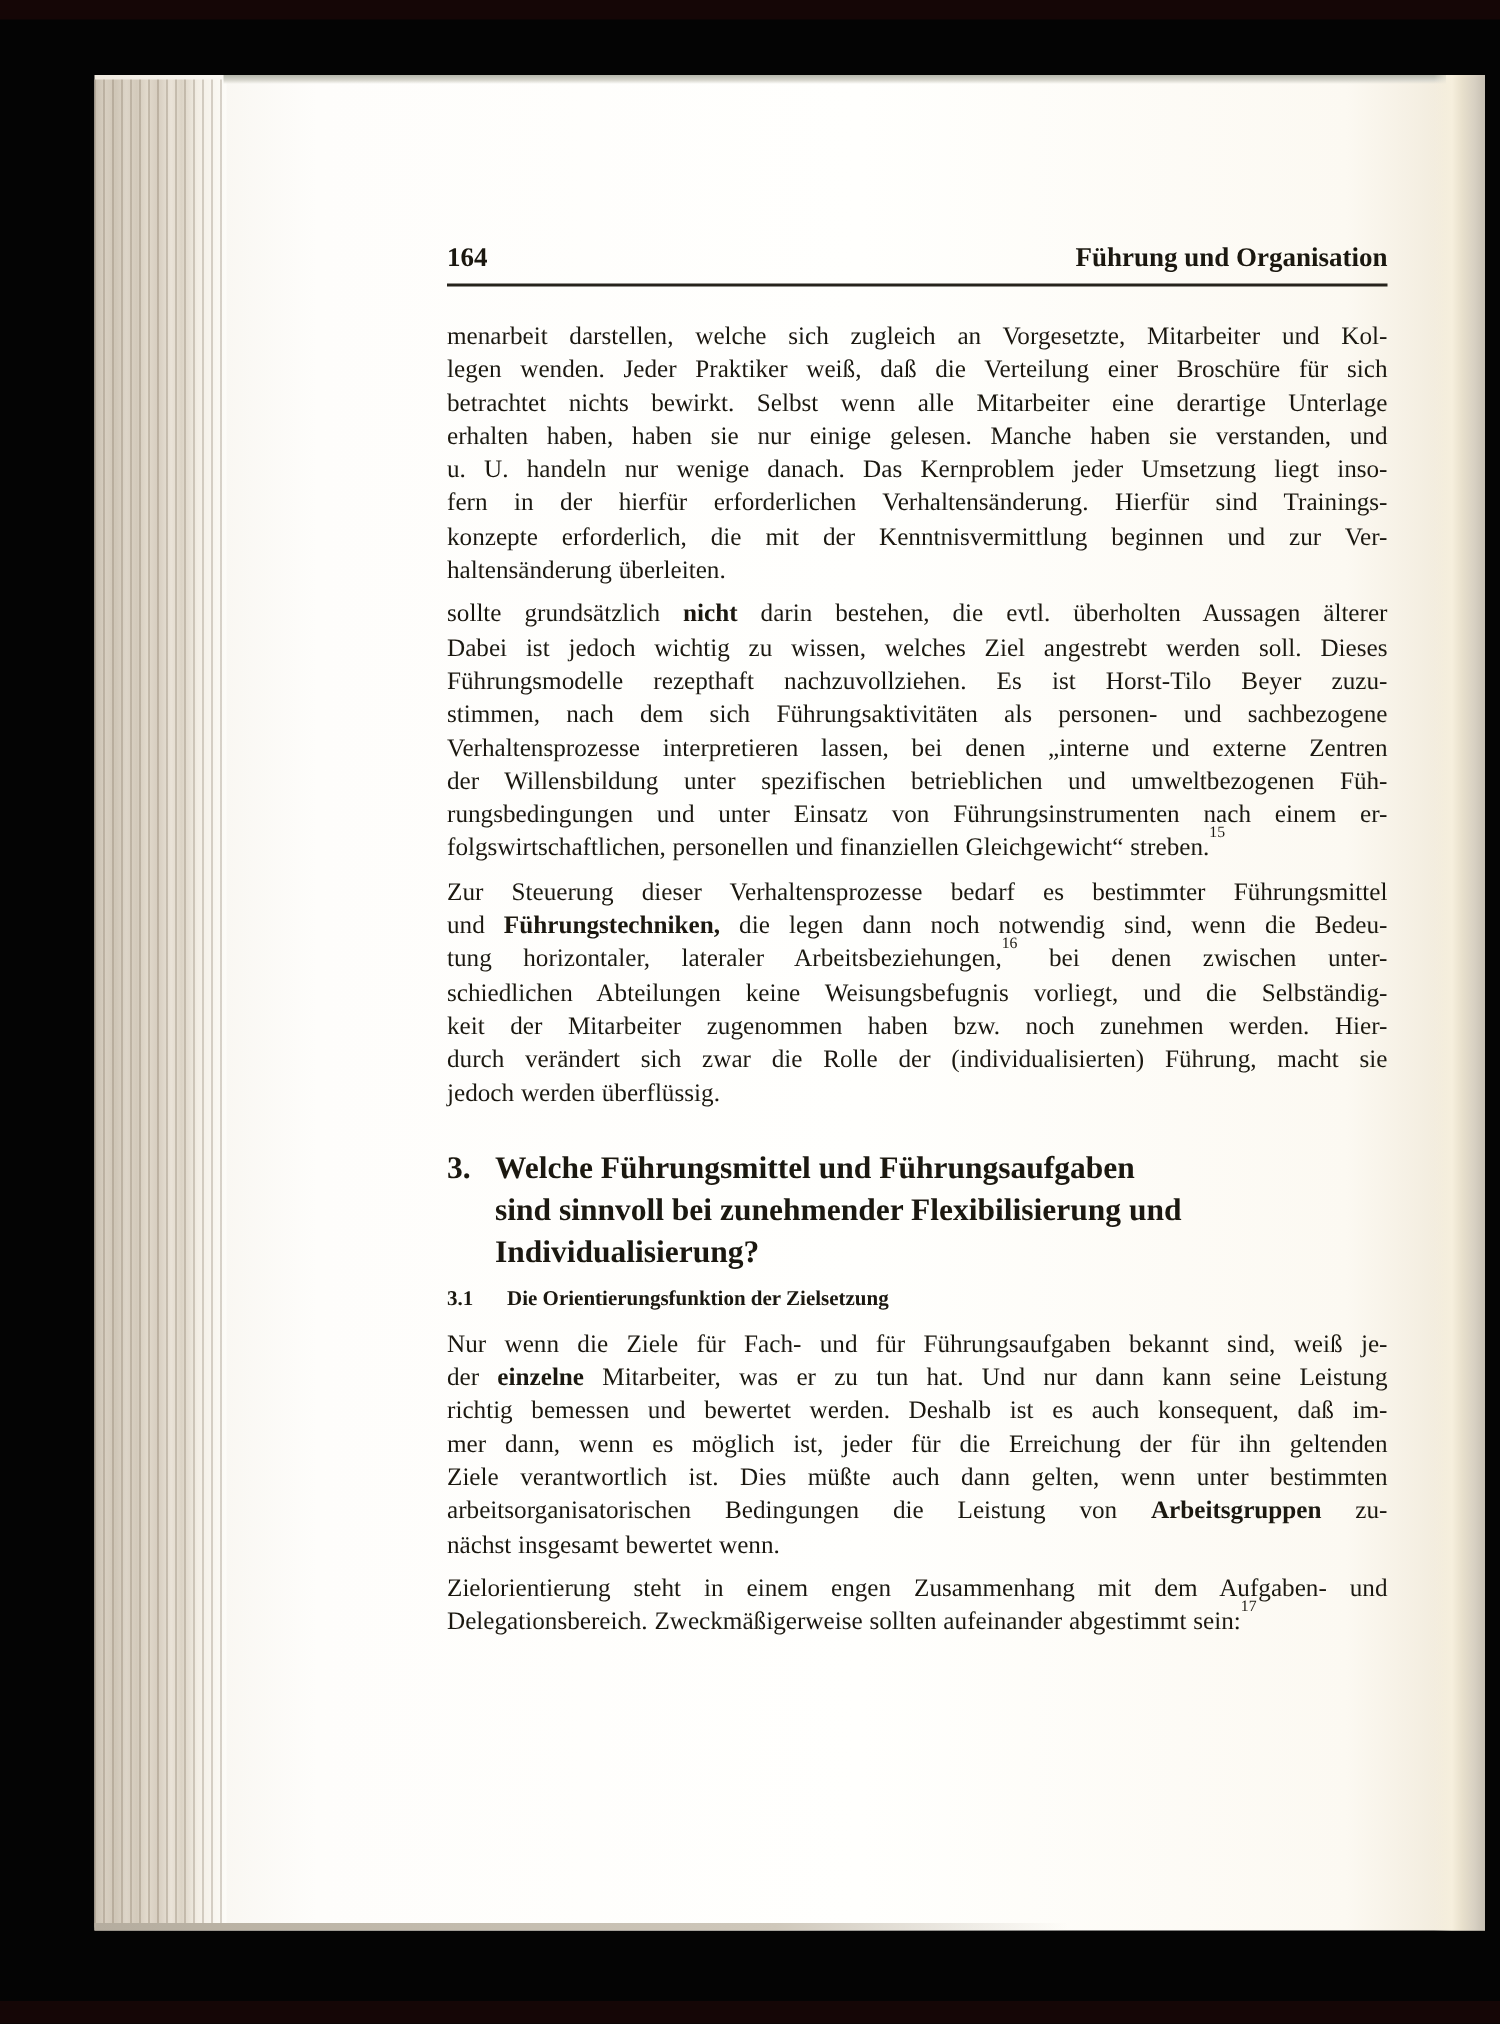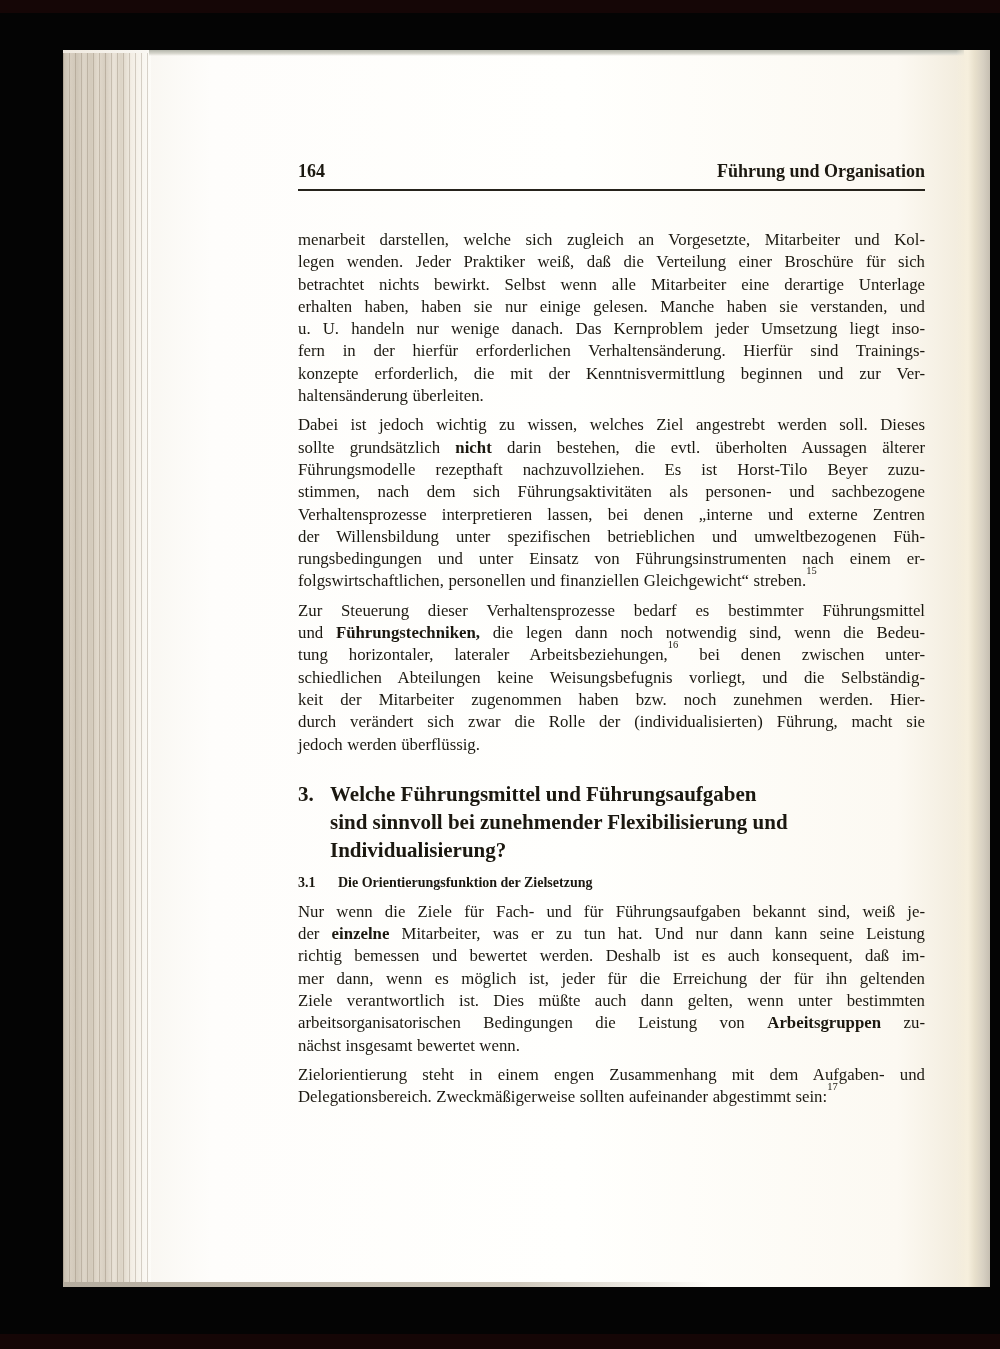--- a/index.html
+++ b/index.html
@@ -23,21 +23,21 @@
     background:linear-gradient(90deg,rgba(255,255,255,0) 0,#f6efdd 35%,#e8e0cc 55%,#d7d0c2 80%,#c6bfb2 100%);}
   .edge-bottom{position:absolute;left:0;right:30%;bottom:0;height:5px;
     background:linear-gradient(90deg,#b5ad9f,#cfc8bb 70%,rgba(207,200,187,0));}
 
   .column{position:absolute;left:235px;top:0;width:627px;color:#1b1810;}
   .header{margin-top:110px;display:flex;justify-content:space-between;
           font-weight:bold;font-size:18px;line-height:22px;}
   .rule{margin-top:7px;border-top:2px solid #26231c;}
 
   .para{margin-top:7px;font-size:16.8px;line-height:22.3px;word-spacing:.02em;}
-  .para.first{margin-top:38px;}
+  .para.first{margin-top:22px;}
   .line{text-align:justify;text-align-last:justify;}
   .line.last{text-align-last:left;}
   .b{font-weight:bold;}
   sup{font-size:10.5px;line-height:0;position:relative;top:-6px;}
 
   .h3block{margin-top:24px;display:flex;font-weight:bold;font-size:21px;line-height:28px;}
   .hnum{flex:0 0 32px;}
   .htext{flex:1;}
   .h31block{margin-top:8px;font-weight:bold;font-size:14px;line-height:22px;display:flex;}
   .hnum31{flex:0 0 40px;}
@@ -66,22 +66,22 @@
           <div class="line"><span>menarbeit darstellen, welche sich zugleich an Vorgesetzte, Mitarbeiter und Kol-</span></div>
           <div class="line"><span>legen wenden. Jeder Praktiker weiß, daß die Verteilung einer Broschüre für sich</span></div>
           <div class="line"><span>betrachtet nichts bewirkt. Selbst wenn alle Mitarbeiter eine derartige Unterlage</span></div>
           <div class="line"><span>erhalten haben, haben sie nur einige gelesen. Manche haben sie verstanden, und</span></div>
           <div class="line"><span>u. U. handeln nur wenige danach. Das Kernproblem jeder Umsetzung liegt inso-</span></div>
           <div class="line"><span>fern in der hierfür erforderlichen Verhaltensänderung. Hierfür sind Trainings-</span></div>
           <div class="line"><span>konzepte erforderlich, die mit der Kenntnisvermittlung beginnen und zur Ver-</span></div>
           <div class="line last"><span>haltensänderung überleiten.</span></div>
         </div>
       <div class="para">
+          <div class="line"><span>sollte grundsätzlich </span><span class="b">nicht</span><span> darin bestehen, die evtl. überholten Aussagen älterer</span></div>
           <div class="line"><span>Dabei ist jedoch wichtig zu wissen, welches Ziel angestrebt werden soll. Dieses</span></div>
-          <div class="line"><span>sollte grundsätzlich </span><span class="b">nicht</span><span> darin bestehen, die evtl. überholten Aussagen älterer</span></div>
           <div class="line"><span>Führungsmodelle rezepthaft nachzuvollziehen. Es ist Horst-Tilo Beyer zuzu-</span></div>
           <div class="line"><span>stimmen, nach dem sich Führungsaktivitäten als personen- und sachbezogene</span></div>
           <div class="line"><span>Verhaltensprozesse interpretieren lassen, bei denen „interne und externe Zentren</span></div>
           <div class="line"><span>der Willensbildung unter spezifischen betrieblichen und umweltbezogenen Füh-</span></div>
           <div class="line"><span>rungsbedingungen und unter Einsatz von Führungsinstrumenten nach einem er-</span></div>
           <div class="line last"><span>folgswirtschaftlichen, personellen und finanziellen Gleichgewicht“ streben.</span><sup>15</sup></div>
         </div>
       <div class="para">
           <div class="line"><span>Zur Steuerung dieser Verhaltensprozesse bedarf es bestimmter Führungsmittel</span></div>
           <div class="line"><span>und </span><span class="b">Führungstechniken,</span><span> die legen dann noch notwendig sind, wenn die Bedeu-</span></div>

